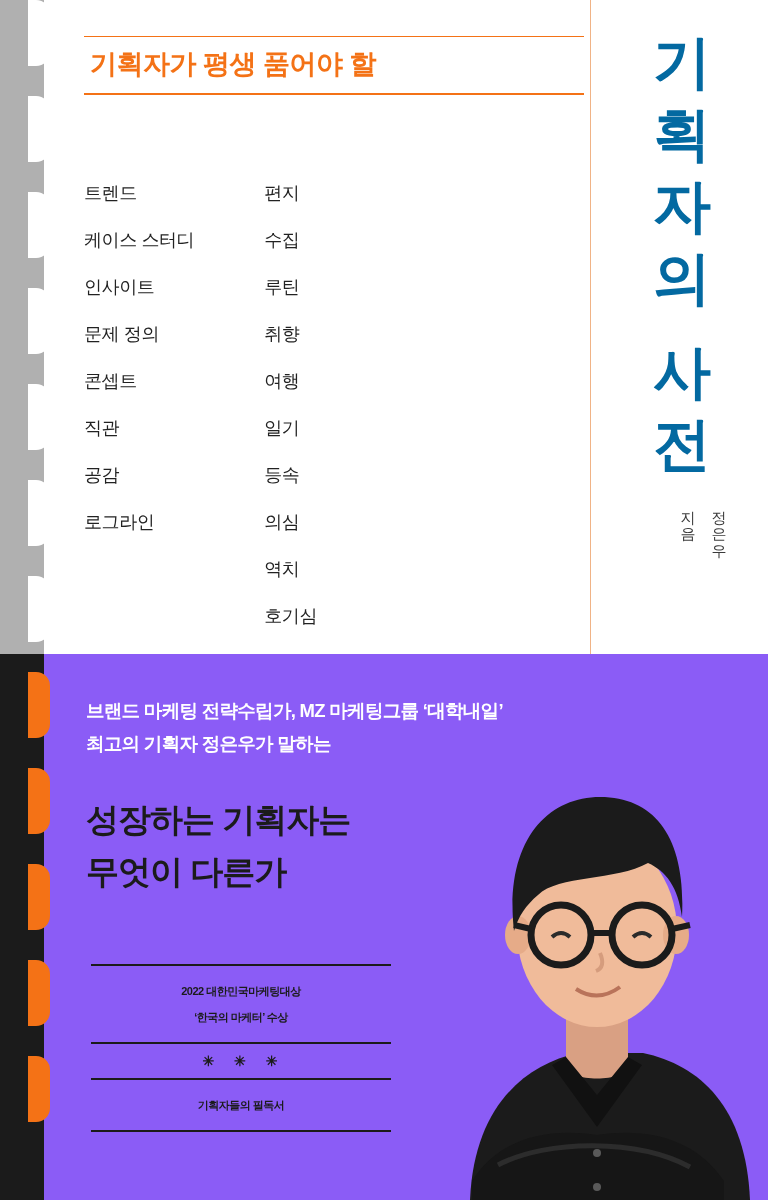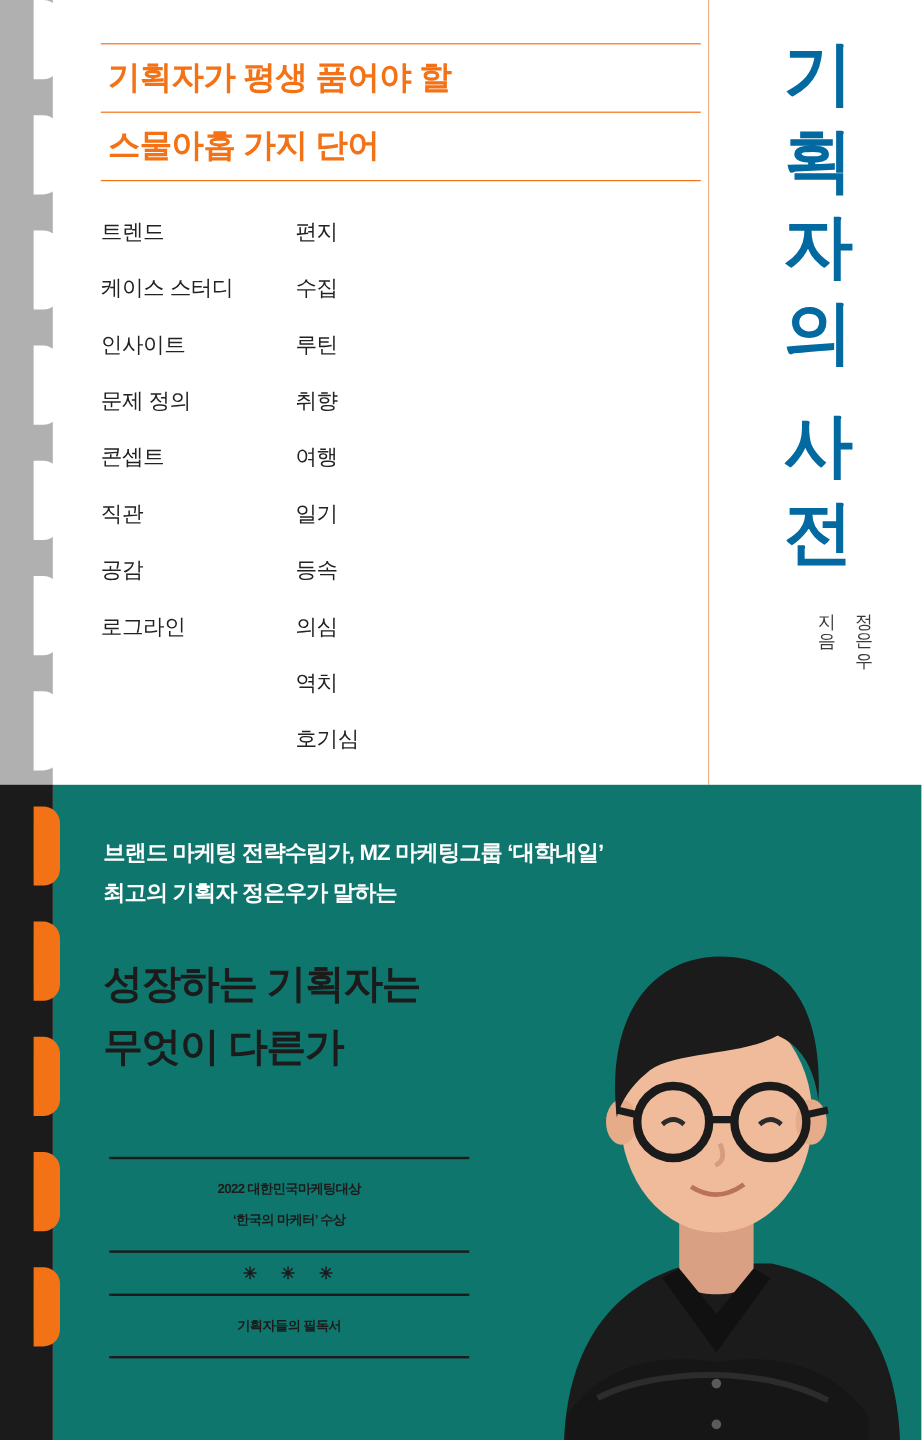--- a/index.html
+++ b/index.html
@@ -70,21 +70,21 @@
     padding: 4px 6px 6px 6px;
     white-space: nowrap;
   }
 
   
   .words {
     position: absolute;
     left: 84px; top: 170px;
     width: 500px;
     display: flex;
-    gap: 52px;
+    gap: 70px;
   }
   .word-col {
     display: flex;
     flex-direction: column;
   }
   .word {
     font-size: 18px;
     color: #222222;
     line-height: 47px;
     letter-spacing: -0.4px;
@@ -126,21 +126,21 @@
     writing-mode: vertical-rl;
     text-orientation: upright;
     letter-spacing: 2px;
   }
 
   
   .bottom-section {
     position: absolute;
     left: 0; top: 654px;
     width: 768px; height: 546px;
-    background: #0f766e;
+    background: #8b5cf6;
     overflow: hidden;
   }
   .kicker {
     position: absolute;
     left: 86px; top: 40px;
     width: 600px;
     color: #ffffff;
     font-size: 18.5px;
     font-weight: 700;
     line-height: 33px;
@@ -212,21 +212,20 @@
     <div class="notch dark"></div>
     <div class="notch dark"></div>
   </div>
 
   <div class="top-section">
 
     <div class="title-block">
       <div class="rule"></div>
       <div class="title-line">기획자가 평생 품어야 할</div>
       <div class="rule"></div>
-      <div class="title-line">스물아홉 가지 단어</div>
       <div class="rule"></div>
     </div>
 
     <div class="words">
       <div class="word-col">
         <div class="word">트렌드</div>
         <div class="word">케이스 스터디</div>
         <div class="word">인사이트</div>
         <div class="word">문제 정의</div>
         <div class="word">콘셉트</div>

